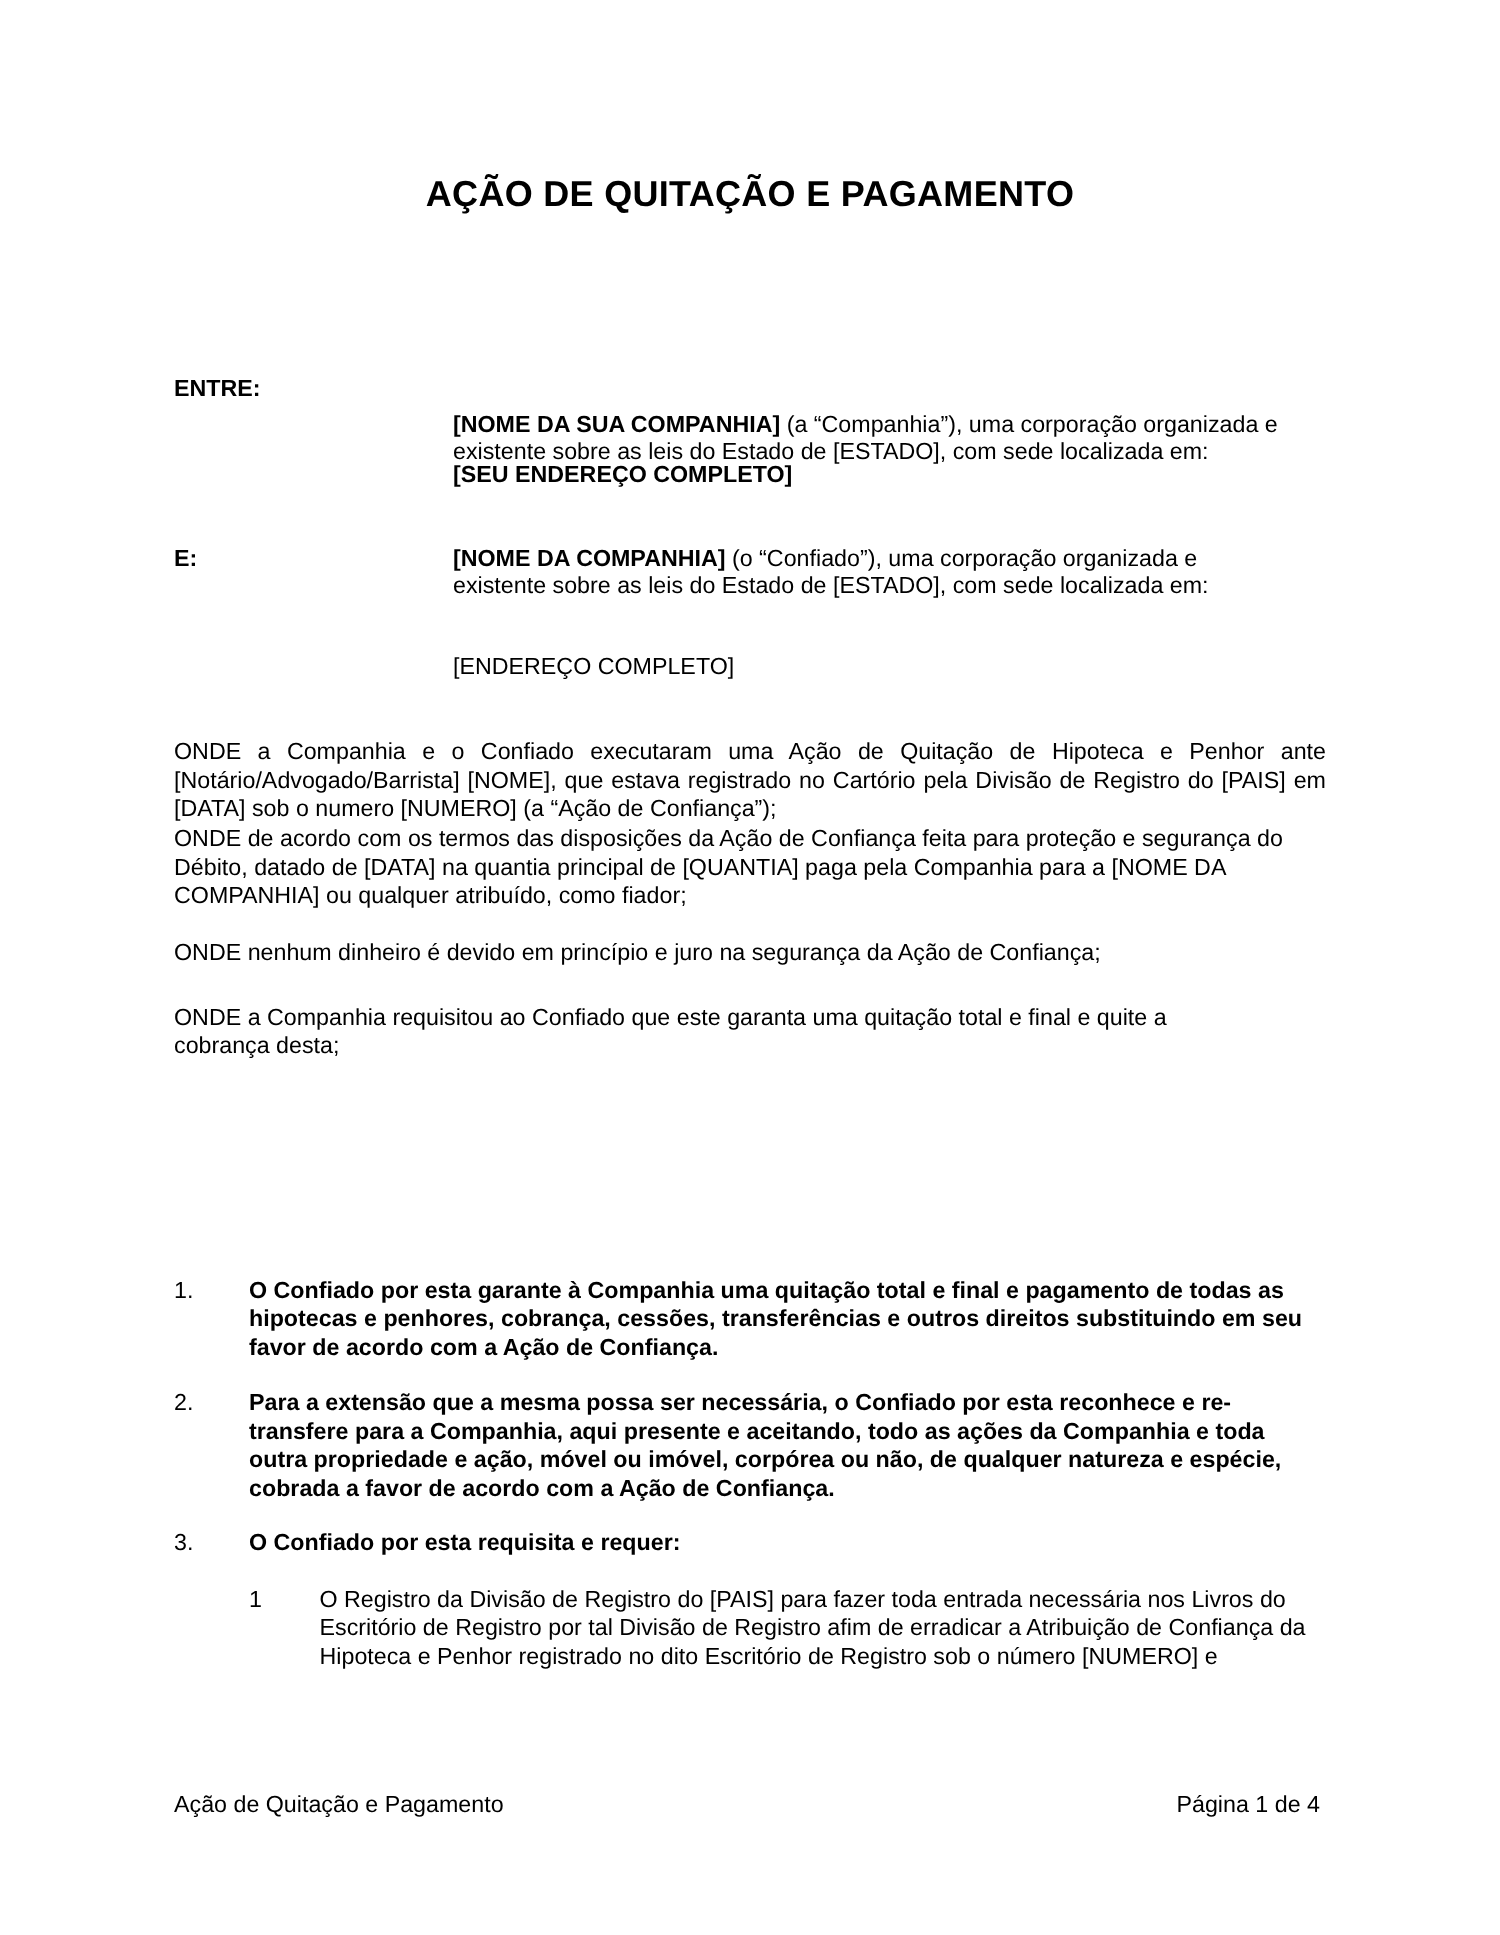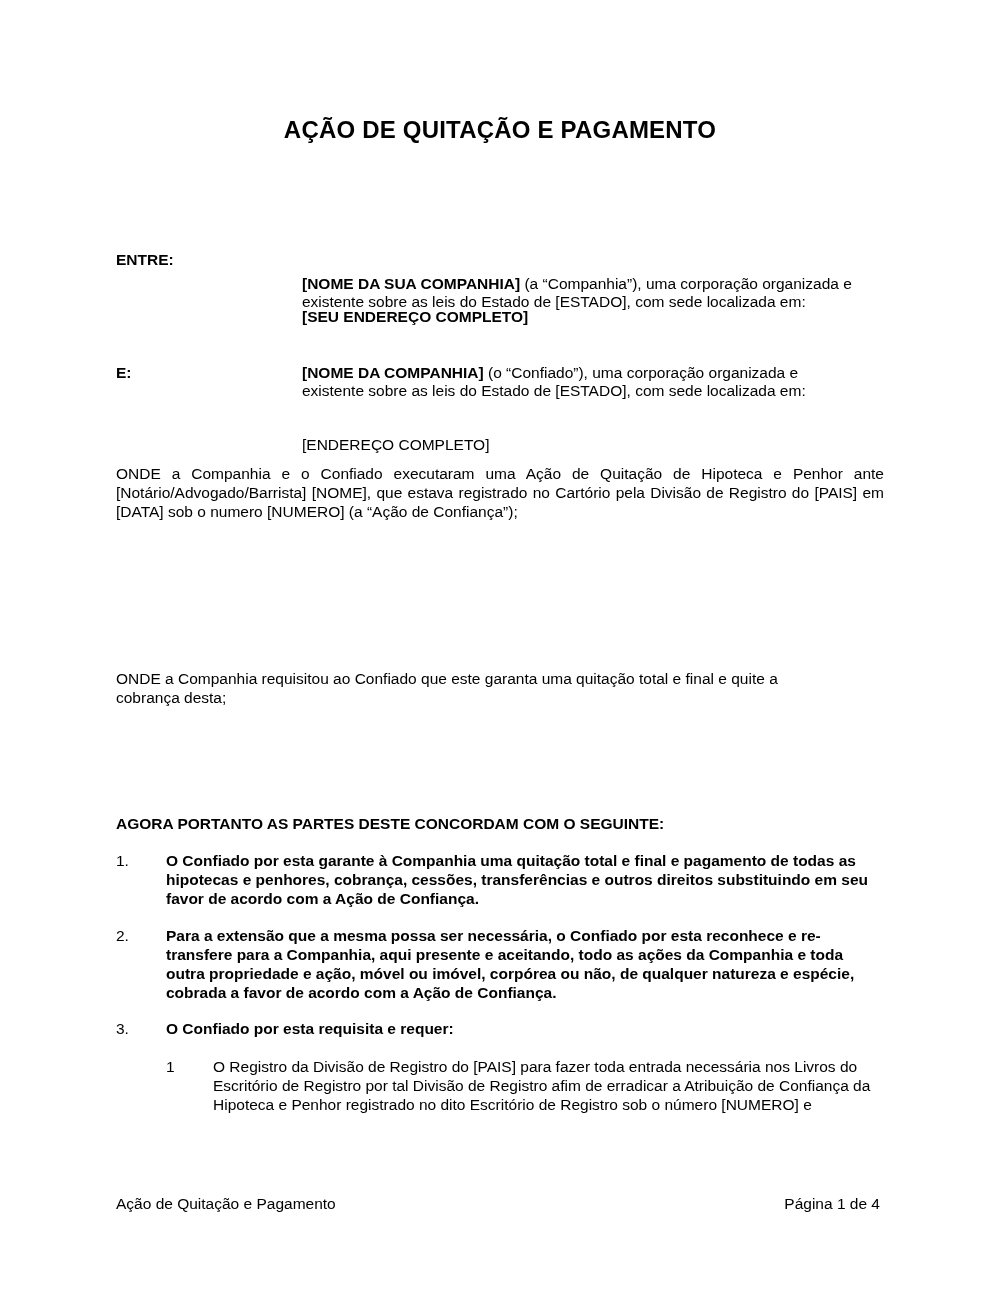--- a/index.html
+++ b/index.html
@@ -47,24 +47,25 @@
   </div>
 
   <div class="party" style="top:364px;">
     <div class="label">E:</div>
     <div class="body" style="top:0; width:560px;">
       <span class="bold">[NOME DA COMPANHIA]</span><span> (o “Confiado”), uma corporação organizada e existente sobre as leis do Estado de [ESTADO], com sede localizada em:</span>
     </div>
     <div class="addr" style="top:52px;margin-top:20px;">[ENDEREÇO COMPLETO]</div>
   </div>
 
-  <div class="para justify" style="top:464px;">ONDE a Companhia e o Confiado executaram uma Ação de Quitação de Hipoteca e Penhor ante [Notário/Advogado/Barrista]  [NOME], que estava registrado no Cartório pela Divisão de Registro do [PAIS] em [DATA] sob o numero [NUMERO] (a “Ação de Confiança”);</div>
+  <div class="para justify" style="top:492px;">ONDE a Companhia e o Confiado executaram uma Ação de Quitação de Hipoteca e Penhor ante [Notário/Advogado/Barrista]  [NOME], que estava registrado no Cartório pela Divisão de Registro do [PAIS] em [DATA] sob o numero [NUMERO] (a “Ação de Confiança”);</div>
+  <div class="para" style="top:550px; width:772px;">ONDE de acordo com os termos das disposições da Ação de Confiança feita para proteção e segurança do Débito, datado de [DATA] na quantia principal de [QUANTIA] paga pela Companhia para a [NOME DA COMPANHIA] ou qualquer atribuído, como fiador;</div>
+  <div class="para" style="top:626px;">ONDE nenhum dinheiro é devido em princípio e juro na segurança da Ação de Confiança;</div>
   <div class="para" style="top:669px; width:700px;">ONDE a Companhia requisitou ao Confiado que este garanta uma quitação total e final e quite a cobrança desta;</div>
 
-  <div class="heading">AGORA PORTANTO AS PARTES DESTE CONCORDAM COM O SEGUINTE:</div>
 
   <div class="item" style="top:851px;">
     <div class="num">1.</div>
     <div class="txt" style="width:706px;">O Confiado por esta garante à Companhia uma quitação total e final e pagamento de todas as hipotecas e penhores, cobrança, cessões, transferências e outros direitos substituindo em seu favor de acordo com a Ação de Confiança.</div>
   </div>
   <div class="item" style="top:926px;">
     <div class="num">2.</div>
     <div class="txt">Para a extensão que a mesma possa ser necessária, o Confiado por esta reconhece e re-transfere para a Companhia, aqui presente e aceitando, todo as ações da Companhia e toda outra propriedade e ação, móvel ou imóvel, corpórea ou não, de qualquer natureza e espécie, cobrada a favor de acordo com a Ação de Confiança.</div>
   </div>
   <div class="item" style="top:1019px;">

